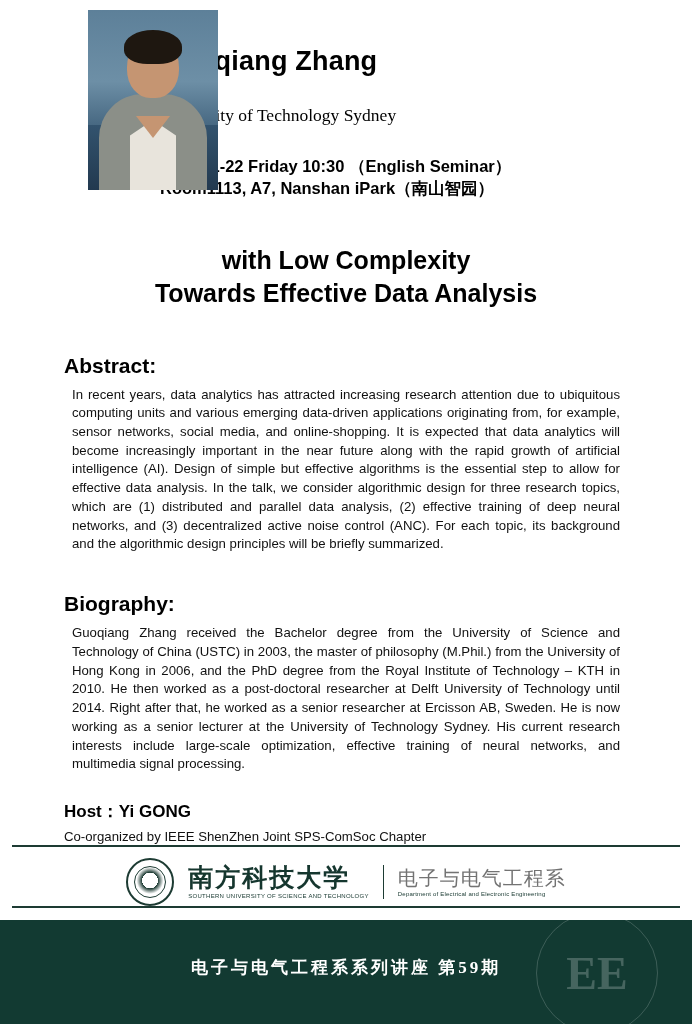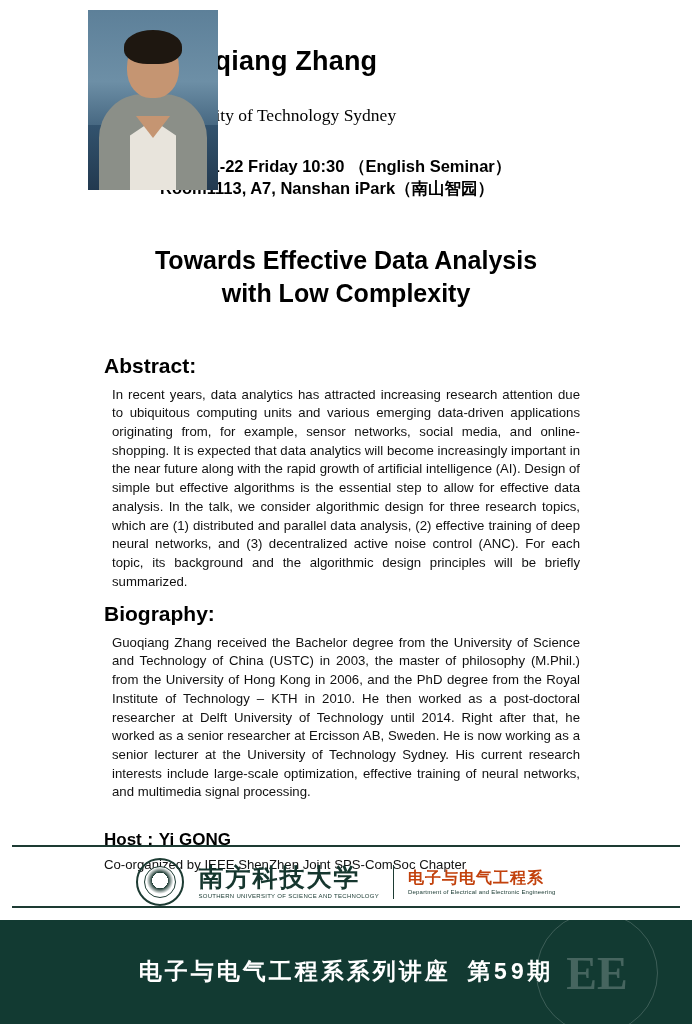--- a/index.html
+++ b/index.html
@@ -130,30 +130,30 @@
     font-size: 25px;
     font-weight: bold;
     line-height: 1.32;
     margin: 44px 0 0 0;
     padding: 0 60px;
     color: #000;
   }
 
   
   .content {
-    padding: 0 104px;
+    padding: 0 64px;
     box-sizing: border-box;
   }
   .section-head {
     font-size: 21px;
     font-weight: bold;
     margin: 44px 0 8px 0;
     color: #000;
   }
-  .section-head.biography { margin-top: 10px; }
+  .section-head.biography { margin-top: 38px; }
   .para {
     font-size: 13.2px;
     line-height: 1.42;
     text-align: justify;
     margin: 8px;
     color: #111;
   }
   .host-line {
     font-size: 17px;
     font-weight: bold;
@@ -218,24 +218,24 @@
   }
   .sustech-en {
     font-size: 6px;
     letter-spacing: 0.3px;
     color: #15362e;
     margin-top: 3px;
     white-space: nowrap;
   }
   .dept-cn {
     font-family: "Liberation Serif", serif;
-    font-size: 16px;
-    font-weight: bold;
+    font-size: 20px;
+    font-weight: normal;
     letter-spacing: 1px;
-    color: #c2410c;
+    color: #737373;
     line-height: 1;
   }
   .dept-en {
     font-size: 6px;
     letter-spacing: 0.2px;
     color: #15362e;
     margin-top: 3px;
     white-space: nowrap;
   }
   .logo-sep {
@@ -269,22 +269,22 @@
     align-items: center;
     justify-content: center;
     font-family: "Liberation Serif", serif;
   }
   .bottom-text {
     position: absolute;
     left: 0; right: 0;
     top: 36px;
     text-align: center;
     color: #ffffff;
-    font-family: Liberation Mono, monospace;
-    font-size: 23px;
+    font-family: Liberation Serif, serif;
+    font-size: 17px;
     font-weight: bold;
     letter-spacing: 3px;
   }
 </style>
 </head>
 <body>
 
 <div class="header">
   <div class="photo-wrap">
     <div class="photo">
@@ -299,22 +299,22 @@
   </div>
   <div class="head-text">
     <div class="speaker-name">Guoqiang Zhang</div>
     <div class="affiliation">University of Technology Sydney</div>
     <div class="datetime-line">2019-11-22  Friday  10:30  （English Seminar）</div>
     <div class="datetime-line">Room1113,  A7,   Nanshan iPark（南山智园）</div>
   </div>
 </div>
 
 <div class="talk-title">
+  <div>with Low Complexity</div>
   <div>Towards Effective Data Analysis</div>
-  <div>with Low Complexity</div>
 </div>
 
 <div class="content">
   <div class="section-head">Abstract:</div>
   <p class="para">In recent years, data analytics has attracted increasing research attention due to ubiquitous computing units and various emerging data-driven applications originating from, for example, sensor networks, social media, and online-shopping. It is expected that data analytics will become increasingly important in the near future along with the rapid growth of artificial intelligence (AI).  Design of simple but effective algorithms is the essential step to allow for effective data analysis. In the talk, we consider algorithmic design for three research topics, which are (1) distributed and parallel data analysis, (2) effective training of deep neural networks, and (3) decentralized active noise control (ANC). For each topic, its background and the algorithmic design principles will be briefly summarized.</p>
 
   <div class="section-head biography">Biography:</div>
   <p class="para">Guoqiang Zhang received the Bachelor degree from the University of Science and Technology of China (USTC) in 2003, the master of philosophy (M.Phil.) from the University of Hong Kong in 2006, and the PhD degree from the Royal Institute of Technology – KTH in 2010. He then worked as a post-doctoral researcher at Delft University of Technology until 2014. Right after that, he worked as a senior researcher at Ercisson AB, Sweden. He is now working as a senior lecturer at the University of Technology Sydney. His current research interests include large-scale optimization, effective training of neural networks, and multimedia signal processing.</p>
 
   <div class="host-line">Host：Yi GONG</div>

